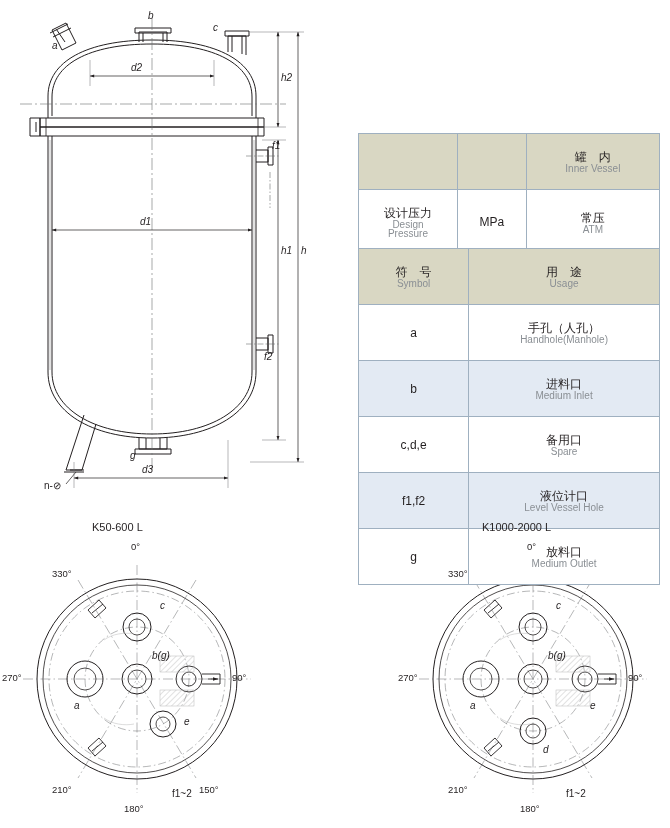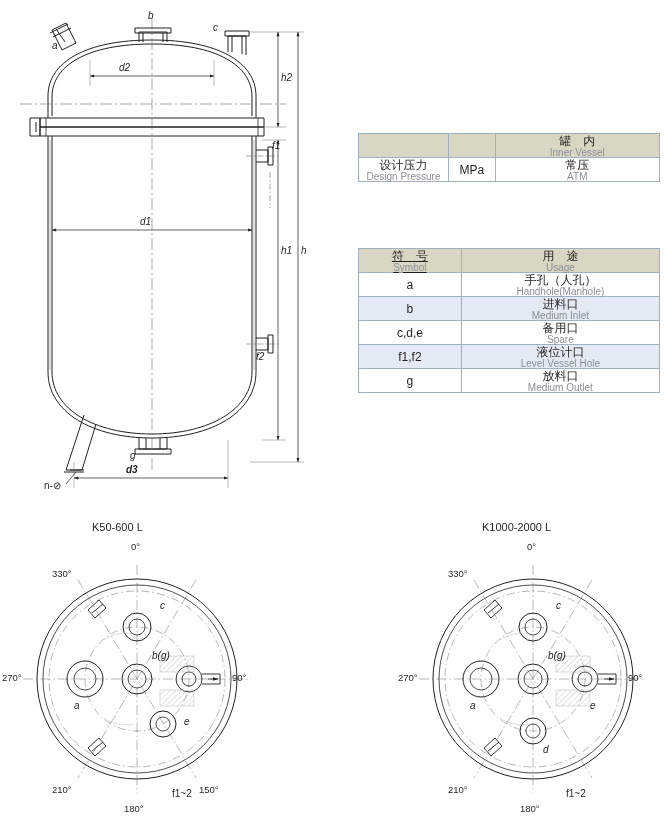--- a/index.html
+++ b/index.html
@@ -3,32 +3,32 @@
 <meta charset="utf-8">
 <style>
   html,body{margin:0;padding:0;background:#ffffff;}
   body{width:670px;height:828px;position:relative;font-family:"Liberation Sans",sans-serif;color:#231f20;overflow:hidden;}
   .canvas{position:absolute;left:0;top:0;width:670px;height:828px;}
   svg{display:block;}
   .lbl{position:absolute;font-size:10px;line-height:11px;color:#231f20;white-space:nowrap;}
   .lbl.it{font-style:italic;}
   
   .tbl{position:absolute;border-collapse:collapse;font-size:11px;}
-  .tbl td{border:1px solid #9fb0c0;padding:0;text-align:center;vertical-align:middle;}
+  .tbl td{border:1px solid #9fb0c0;padding:16px;text-align:center;vertical-align:middle;}
   .cn{font-size:12px;line-height:14px;display:block;}
   .en{font-size:10px;line-height:9px;color:#8a8f94;display:block;}
   .hdr-beige{background:#d9d7c3;}
   .row-a{background:#ffffff;}
   .row-b{background:#e3eaf3;}
   .t1{left:358px;top:133px;width:302px;}
   .t2{left:358px;top:248px;width:302px;}
   .c-sym{width:90px;}
   .c-unit{width:46px;}
   .c-val{width:166px;}
-  .c-sym2{width:111px;text-decoration:underline;}
+  .c-sym2{width:111px;}
   .c-use2{width:212px;}
   .cap{position:absolute;font-size:11px;color:#231f20;}
   .deg{position:absolute;font-size:9.5px;color:#231f20;white-space:nowrap;}
 </style>
 </head>
 <body>
 
 <div class="canvas">
 <svg width="670" height="828" viewBox="0 0 670 828">
   <defs>
@@ -241,28 +241,28 @@
     </g>
   </g>
 </svg>
 </div>
 
 <div class="lbl it" style="left:52px;top:40px;">a</div>
 <div class="lbl it" style="left:148px;top:10px;">b</div>
 <div class="lbl it" style="left:213px;top:22px;">c</div>
 <div class="lbl it" style="left:130px;top:450px;">g</div>
 
-<div class="lbl it" style="left:119px;top:62px;">d2</div>
+<div class="lbl it" style="left:131px;top:62px;">d2</div>
 <div class="lbl it" style="left:140px;top:216px;">d1</div>
-<div class="lbl it" style="left:126px;top:464px;font-weight:bold;">d3</div>
+<div class="lbl it" style="left:142px;top:464px;">d3</div>
 <div class="lbl it" style="left:281px;top:72px;">h2</div>
 <div class="lbl it" style="left:281px;top:245px;">h1</div>
 <div class="lbl it" style="left:301px;top:245px;">h</div>
 <div class="lbl it" style="left:272px;top:140px;">f1</div>
-<div class="lbl it" style="left:256px;top:351px;">f2</div>
+<div class="lbl it" style="left:264px;top:351px;">f2</div>
 <div class="lbl" style="left:44px;top:480px;">n-⊘</div>
 
 <table class="tbl t1">
   <tbody>
       <tr>
     <td class="hdr-beige c-sym">&nbsp;</td>
     <td class="hdr-beige c-unit">&nbsp;</td>
     <td class="hdr-beige c-val">
       <span class="cn">罐　内</span>
       <span class="en">Inner Vessel</span>

